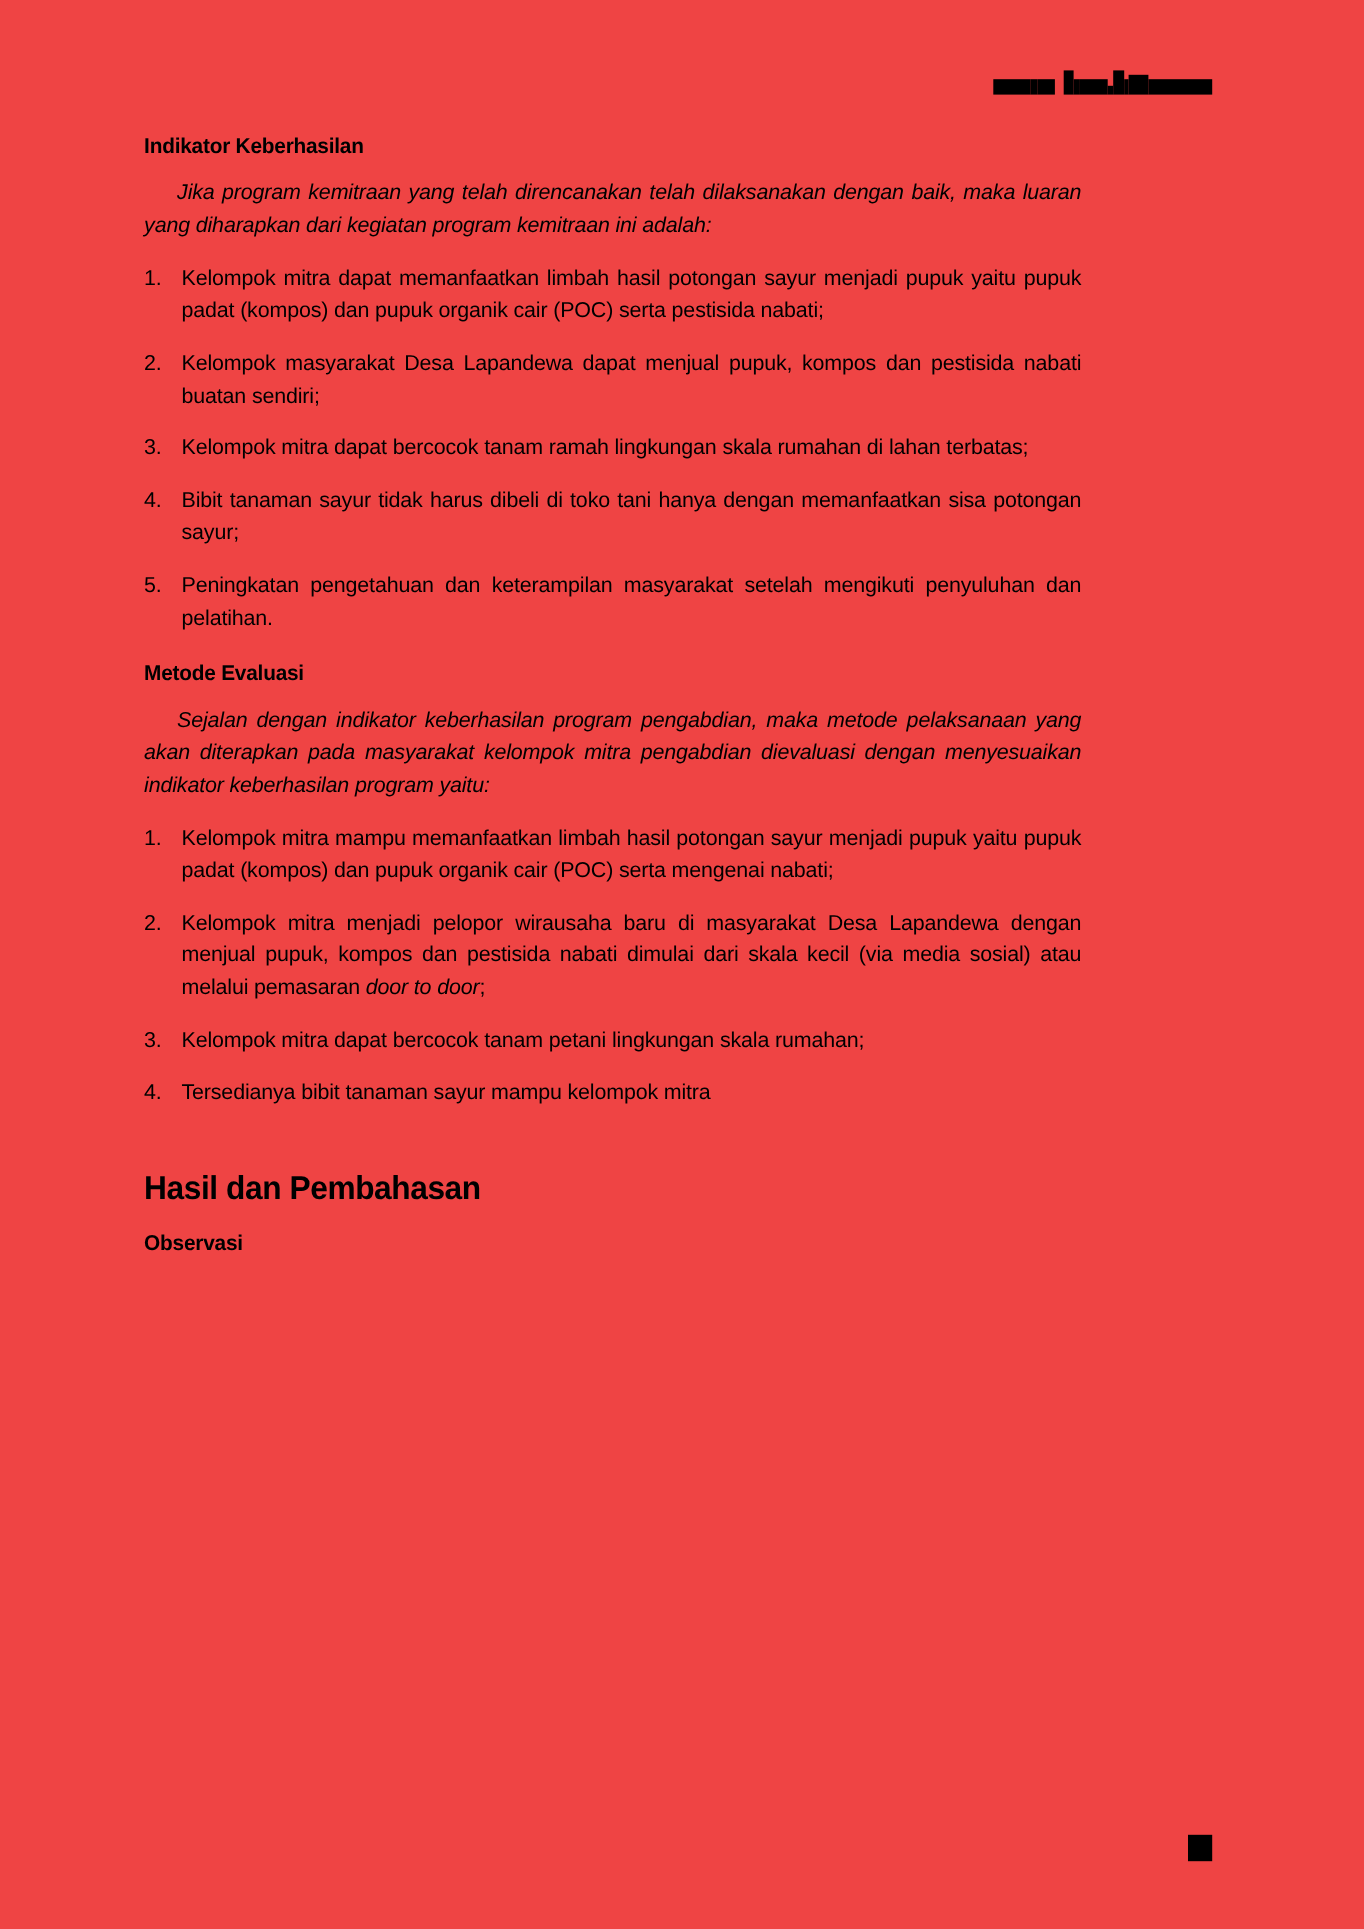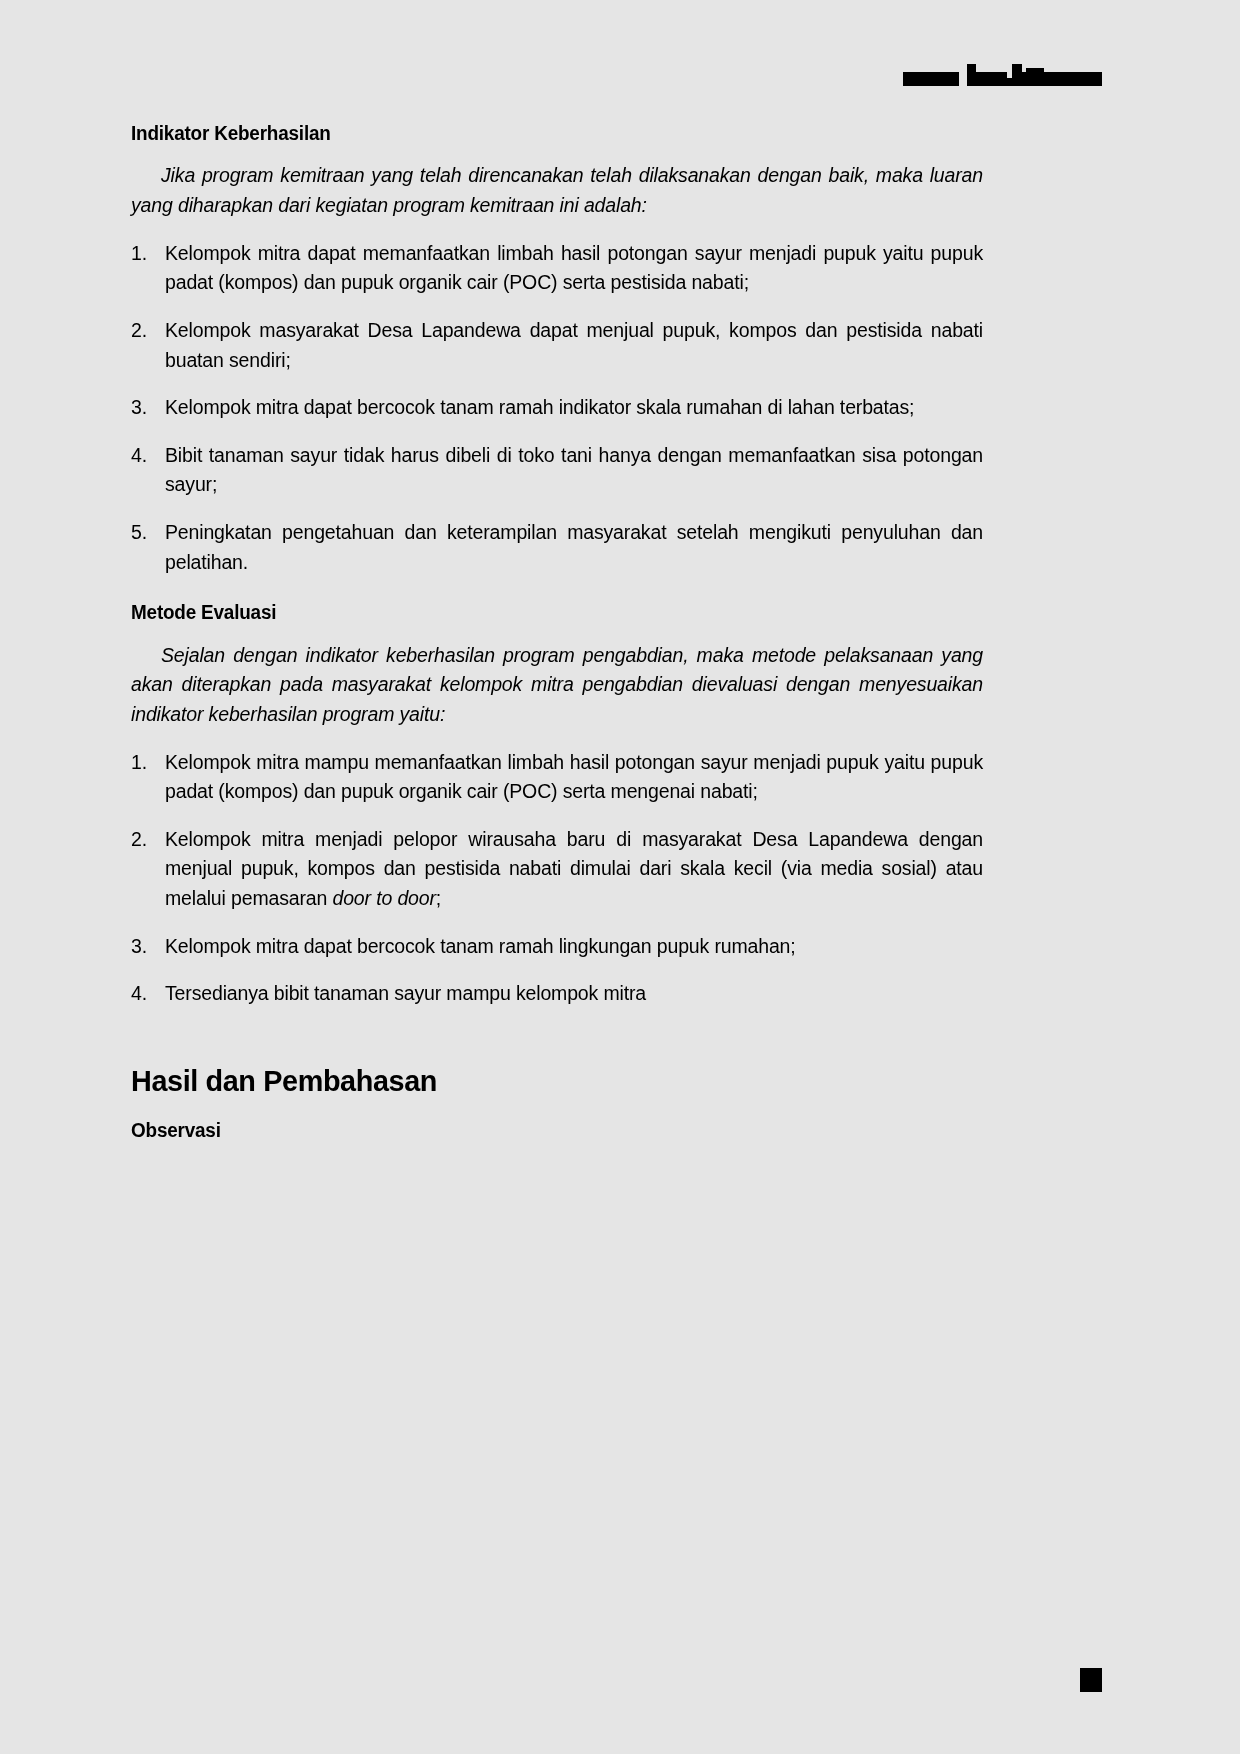--- a/index.html
+++ b/index.html
@@ -4,21 +4,21 @@
 <style>
   html, body {
     margin: 0;
     padding: 0;
     background: #ffffff;
   }
   .page {
     position: relative;
     width: 1240px;
     height: 1754px;
-    background: #e5e5e5;
+    background: #ef4444;
     box-sizing: border-box;
     overflow: hidden;
     font-family: "Liberation Sans", sans-serif;
     color: #000000;
   }
 
   
   .header-area {
     position: absolute;
     top: 0;
@@ -153,35 +153,35 @@
 
   <div class="content">
 
     <h3 class="sub">Indikator Keberhasilan</h3>
 
     <p class="body indent">Jika program kemitraan yang telah direncanakan telah dilaksanakan dengan baik, maka luaran yang diharapkan dari kegiatan program kemitraan ini adalah:</p>
 
     <ol class="numlist">
       <li>Kelompok mitra dapat memanfaatkan limbah hasil potongan sayur menjadi pupuk yaitu pupuk padat (kompos) dan pupuk organik cair (POC) serta pestisida nabati;</li>
       <li>Kelompok masyarakat Desa Lapandewa dapat menjual pupuk, kompos dan pestisida nabati buatan sendiri;</li>
-      <li>Kelompok mitra dapat bercocok tanam ramah indikator skala rumahan di lahan terbatas;</li>
+      <li>Kelompok mitra dapat bercocok tanam ramah lingkungan skala rumahan di lahan terbatas;</li>
       <li>Bibit tanaman sayur tidak harus dibeli di toko tani hanya dengan memanfaatkan sisa potongan sayur;</li>
       <li>Peningkatan pengetahuan dan keterampilan masyarakat setelah mengikuti penyuluhan dan pelatihan.</li>
     </ol>
 
     <div class="blk-spacer"></div>
 
     <h3 class="sub">Metode Evaluasi</h3>
 
     <p class="body indent">Sejalan dengan indikator keberhasilan program pengabdian, maka metode pelaksanaan yang akan diterapkan pada masyarakat kelompok mitra pengabdian dievaluasi dengan menyesuaikan indikator keberhasilan program yaitu:</p>
 
     <ol class="numlist">
       <li>Kelompok mitra mampu memanfaatkan limbah hasil potongan sayur menjadi pupuk yaitu pupuk padat (kompos) dan pupuk organik cair (POC) serta mengenai nabati;</li>
       <li><span>Kelompok mitra menjadi pelopor wirausaha baru di masyarakat Desa Lapandewa dengan menjual pupuk, kompos dan pestisida nabati dimulai dari skala kecil (via media sosial) atau melalui pemasaran </span><em class="ital">door to door</em><span>;</span></li>
-      <li>Kelompok mitra dapat bercocok tanam ramah lingkungan pupuk rumahan;</li>
+      <li>Kelompok mitra dapat bercocok tanam petani lingkungan skala rumahan;</li>
       <li>Tersedianya bibit tanaman sayur mampu kelompok mitra</li>
     </ol>
 
     <div class="blk-spacer"></div>
 
 
     <h2 class="section">Hasil dan Pembahasan</h2>
 
 
     <h3 class="sub">Observasi</h3>

